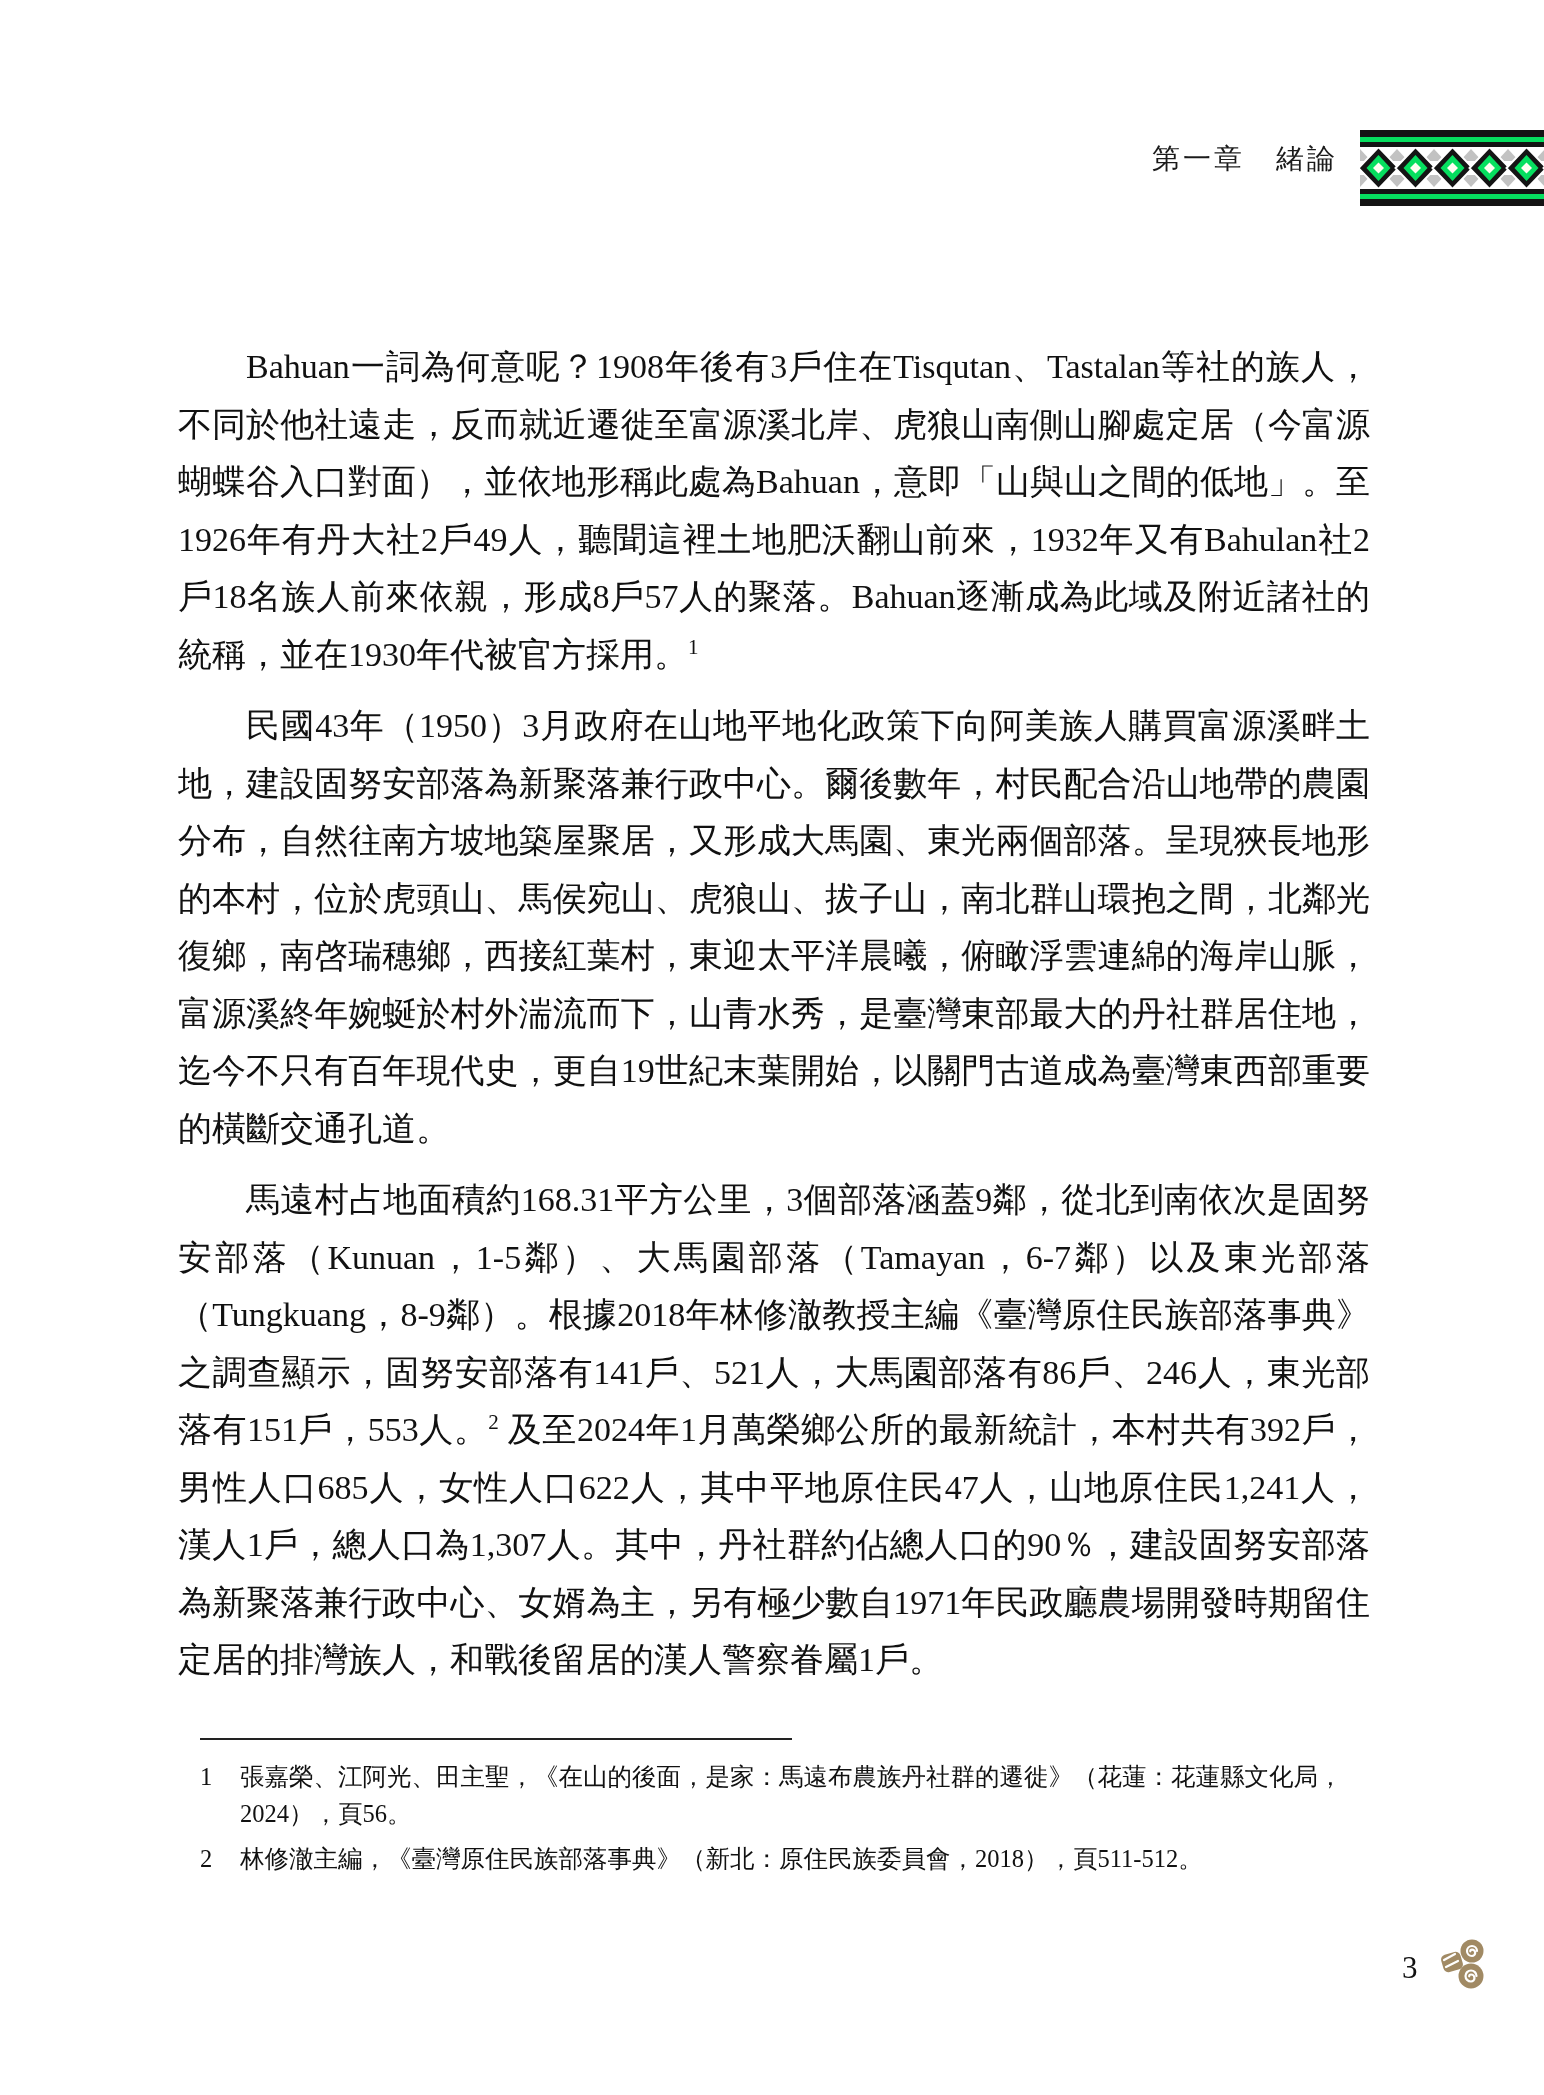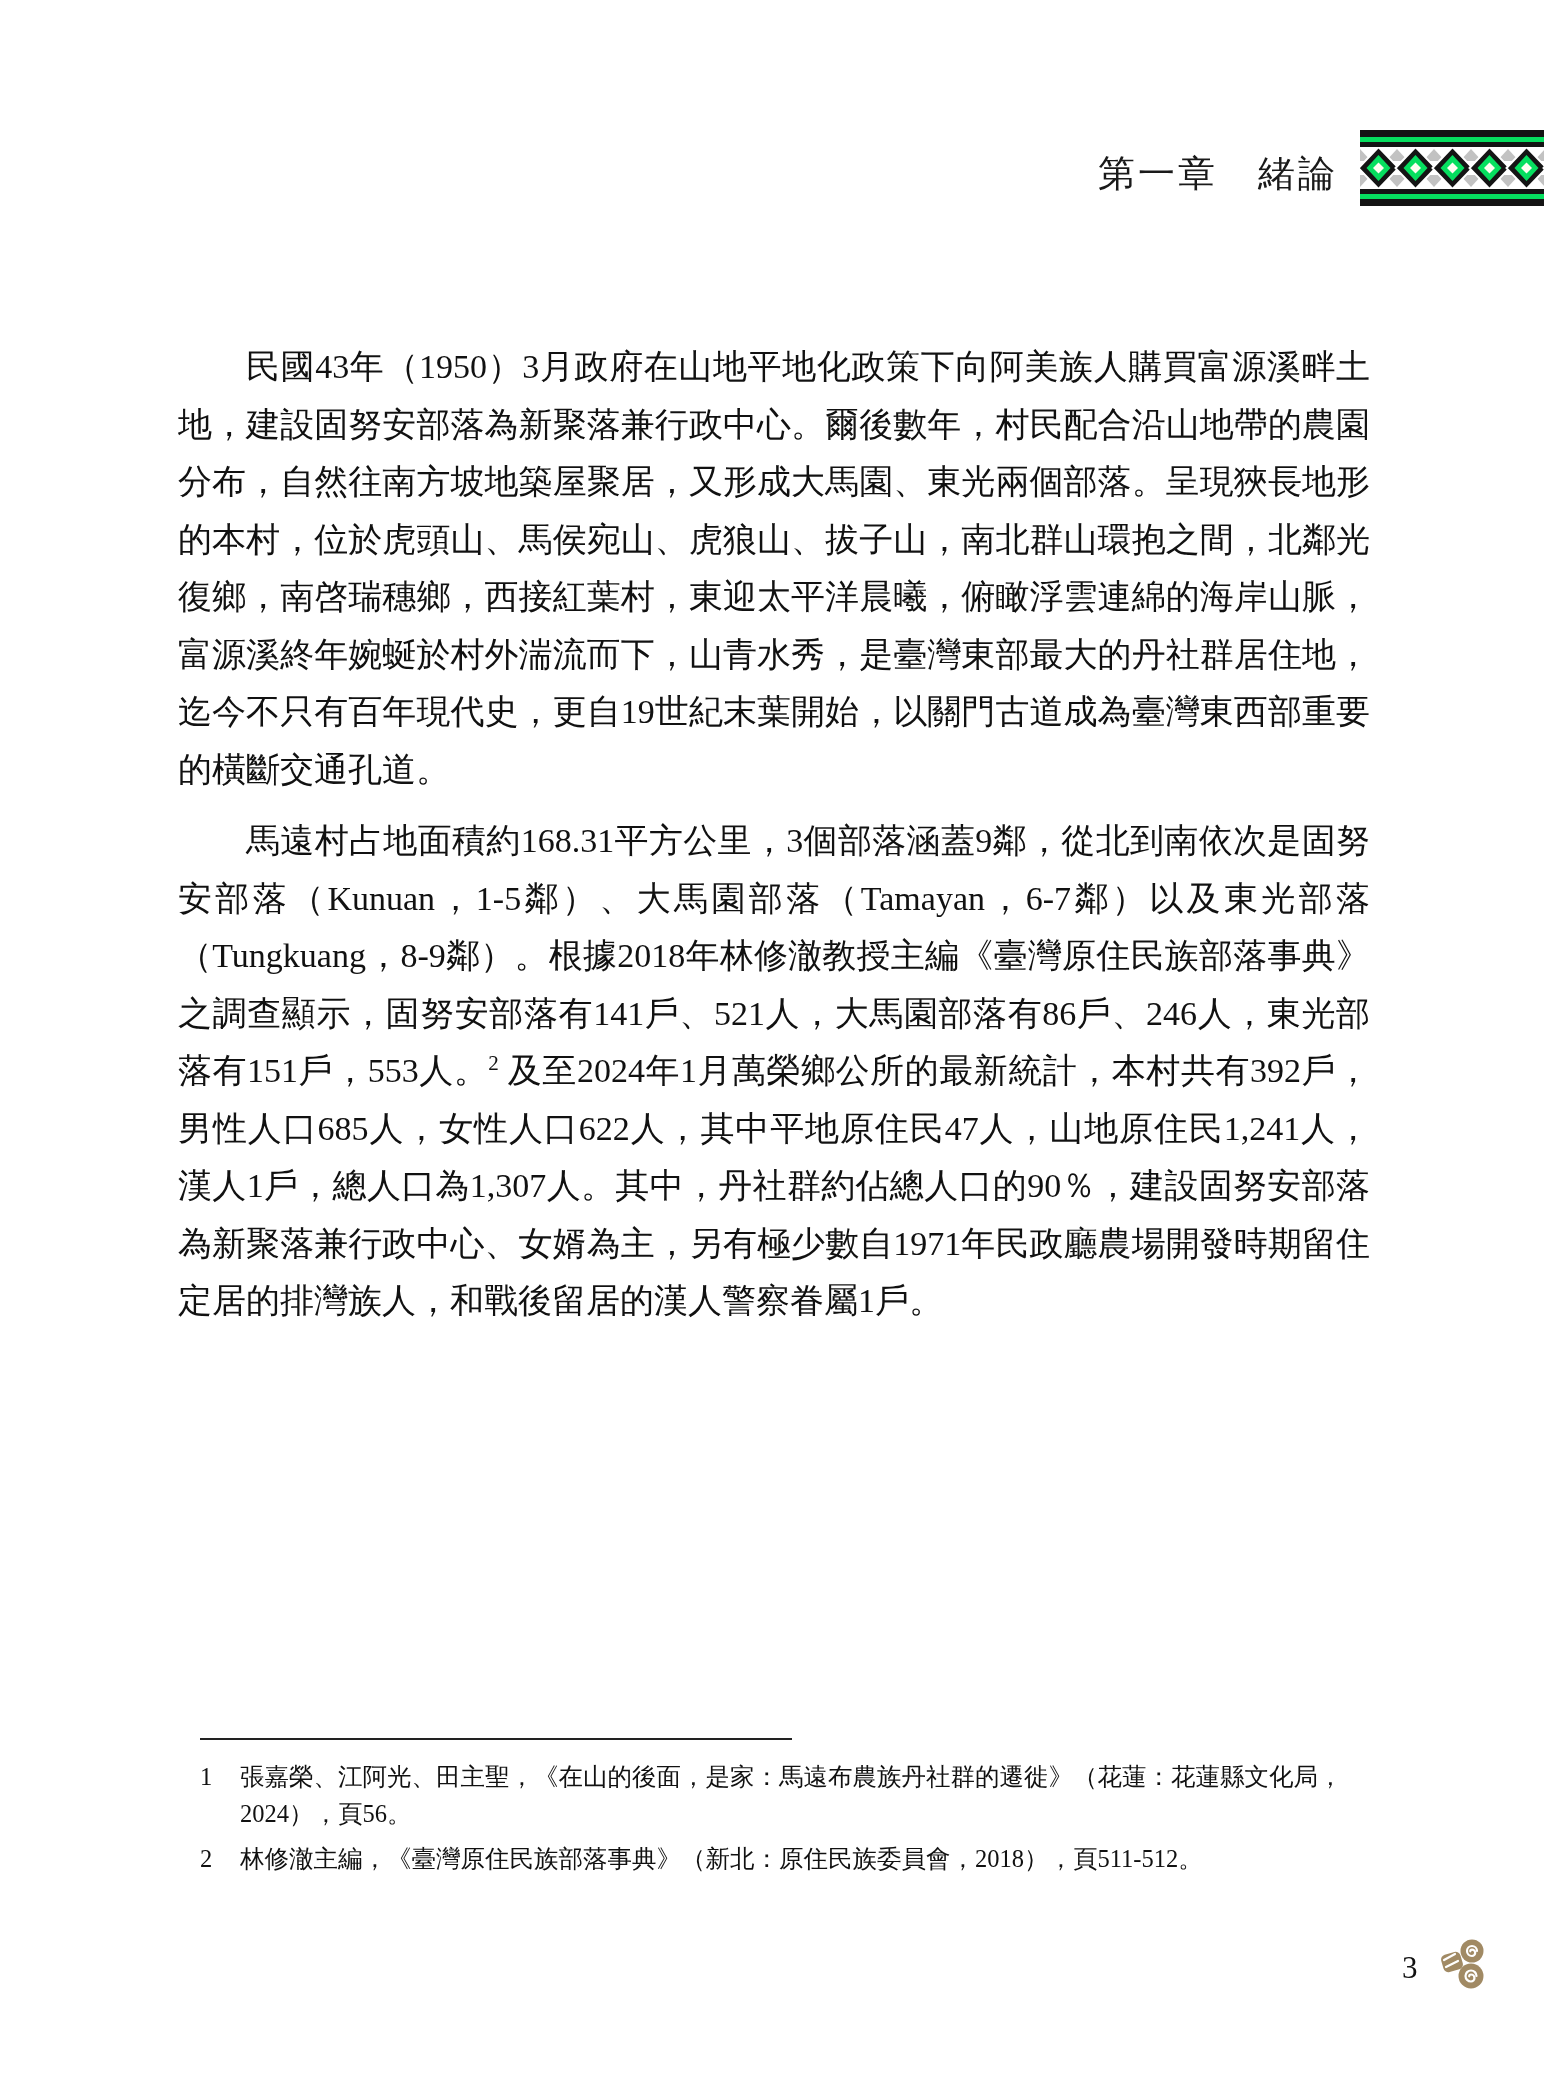--- a/index.html
+++ b/index.html
@@ -8,23 +8,23 @@
     width:1544px;height:2095px;
     margin:0 auto;
     background:#ffffff;
     font-family:"Liberation Serif","DejaVu Serif",serif;
     color:#111;
     overflow:hidden;
   }
   
   .chapter{
     position:absolute;
-    top:149px;
+    top:140px;
     right:206px;
-    font-size:37px;
+    font-size:28px;
     letter-spacing:3px;
     color:#1a1a1a;
     white-space:nowrap;
   }
   .band{
     position:absolute;
     top:130px;
     right:0;
     display:block;
   }
@@ -118,20 +118,21 @@
     <rect x="0" y="0" width="184" height="7" fill="#141414"></rect>
     <rect x="0" y="7" width="184" height="5" fill="#06DF5F"></rect>
     <rect x="0" y="12" width="184" height="5" fill="#141414"></rect>
     <rect x="0" y="17" width="184" height="42" fill="url(#diamonds)"></rect>
     <rect x="0" y="59" width="184" height="5" fill="#141414"></rect>
     <rect x="0" y="64" width="184" height="5" fill="#06DF5F"></rect>
     <rect x="0" y="69" width="184" height="7" fill="#141414"></rect>
   </svg>
 
   <main class="bodytext">
+    <p><span>Bahuan一詞為何意呢？1908年後有3戶住在Tisqutan、Tastalan等社的族人，不同於他社遠走，反而就近遷徙至富源溪北岸、虎狼山南側山腳處定居（今富源蝴蝶谷入口對面），並依地形稱此處為Bahuan，意即「山與山之間的低地」。至1926年有丹大社2戶49人，聽聞這裡土地肥沃翻山前來，1932年又有Bahulan社2戶18名族人前來依親，形成8戶57人的聚落。Bahuan逐漸成為此域及附近諸社的統稱，並在1930年代被官方採用。</span><sup>1</sup></p>
 
     <p>民國43年（1950）3月政府在山地平地化政策下向阿美族人購買富源溪畔土地，建設固努安部落為新聚落兼行政中心。爾後數年，村民配合沿山地帶的農園分布，自然往南方坡地築屋聚居，又形成大馬園、東光兩個部落。呈現狹長地形的本村，位於虎頭山、馬侯宛山、虎狼山、拔子山，南北群山環抱之間，北鄰光復鄉，南啓瑞穗鄉，西接紅葉村，東迎太平洋晨曦，俯瞰浮雲連綿的海岸山脈，富源溪終年婉蜒於村外湍流而下，山青水秀，是臺灣東部最大的丹社群居住地，迄今不只有百年現代史，更自19世紀末葉開始，以關門古道成為臺灣東西部重要的橫斷交通孔道。</p>
 
     <p><span>馬遠村占地面積約168.31平方公里，3個部落涵蓋9鄰，從北到南依次是固努安部落（Kunuan，1-5鄰）、大馬園部落（Tamayan，6-7鄰）以及東光部落（Tungkuang，8-9鄰）。根據2018年林修澈教授主編《臺灣原住民族部落事典》之調查顯示，固努安部落有141戶、521人，大馬園部落有86戶、246人，東光部落有151戶，553人。</span><sup>2</sup><span> 及至2024年1月萬榮鄉公所的最新統計，本村共有392戶，男性人口685人，女性人口622人，其中平地原住民47人，山地原住民1,241人，漢人1戶，總人口為1,307人。其中，丹社群約佔總人口的90％，建設固努安部落為新聚落兼行政中心、女婿為主，另有極少數自1971年民政廳農場開發時期留住定居的排灣族人，和戰後留居的漢人警察眷屬1戶。</span></p>
   </main>
 
   <div class="fn-rule"></div>
 
   <section class="footnotes">
     <div class="fn">

